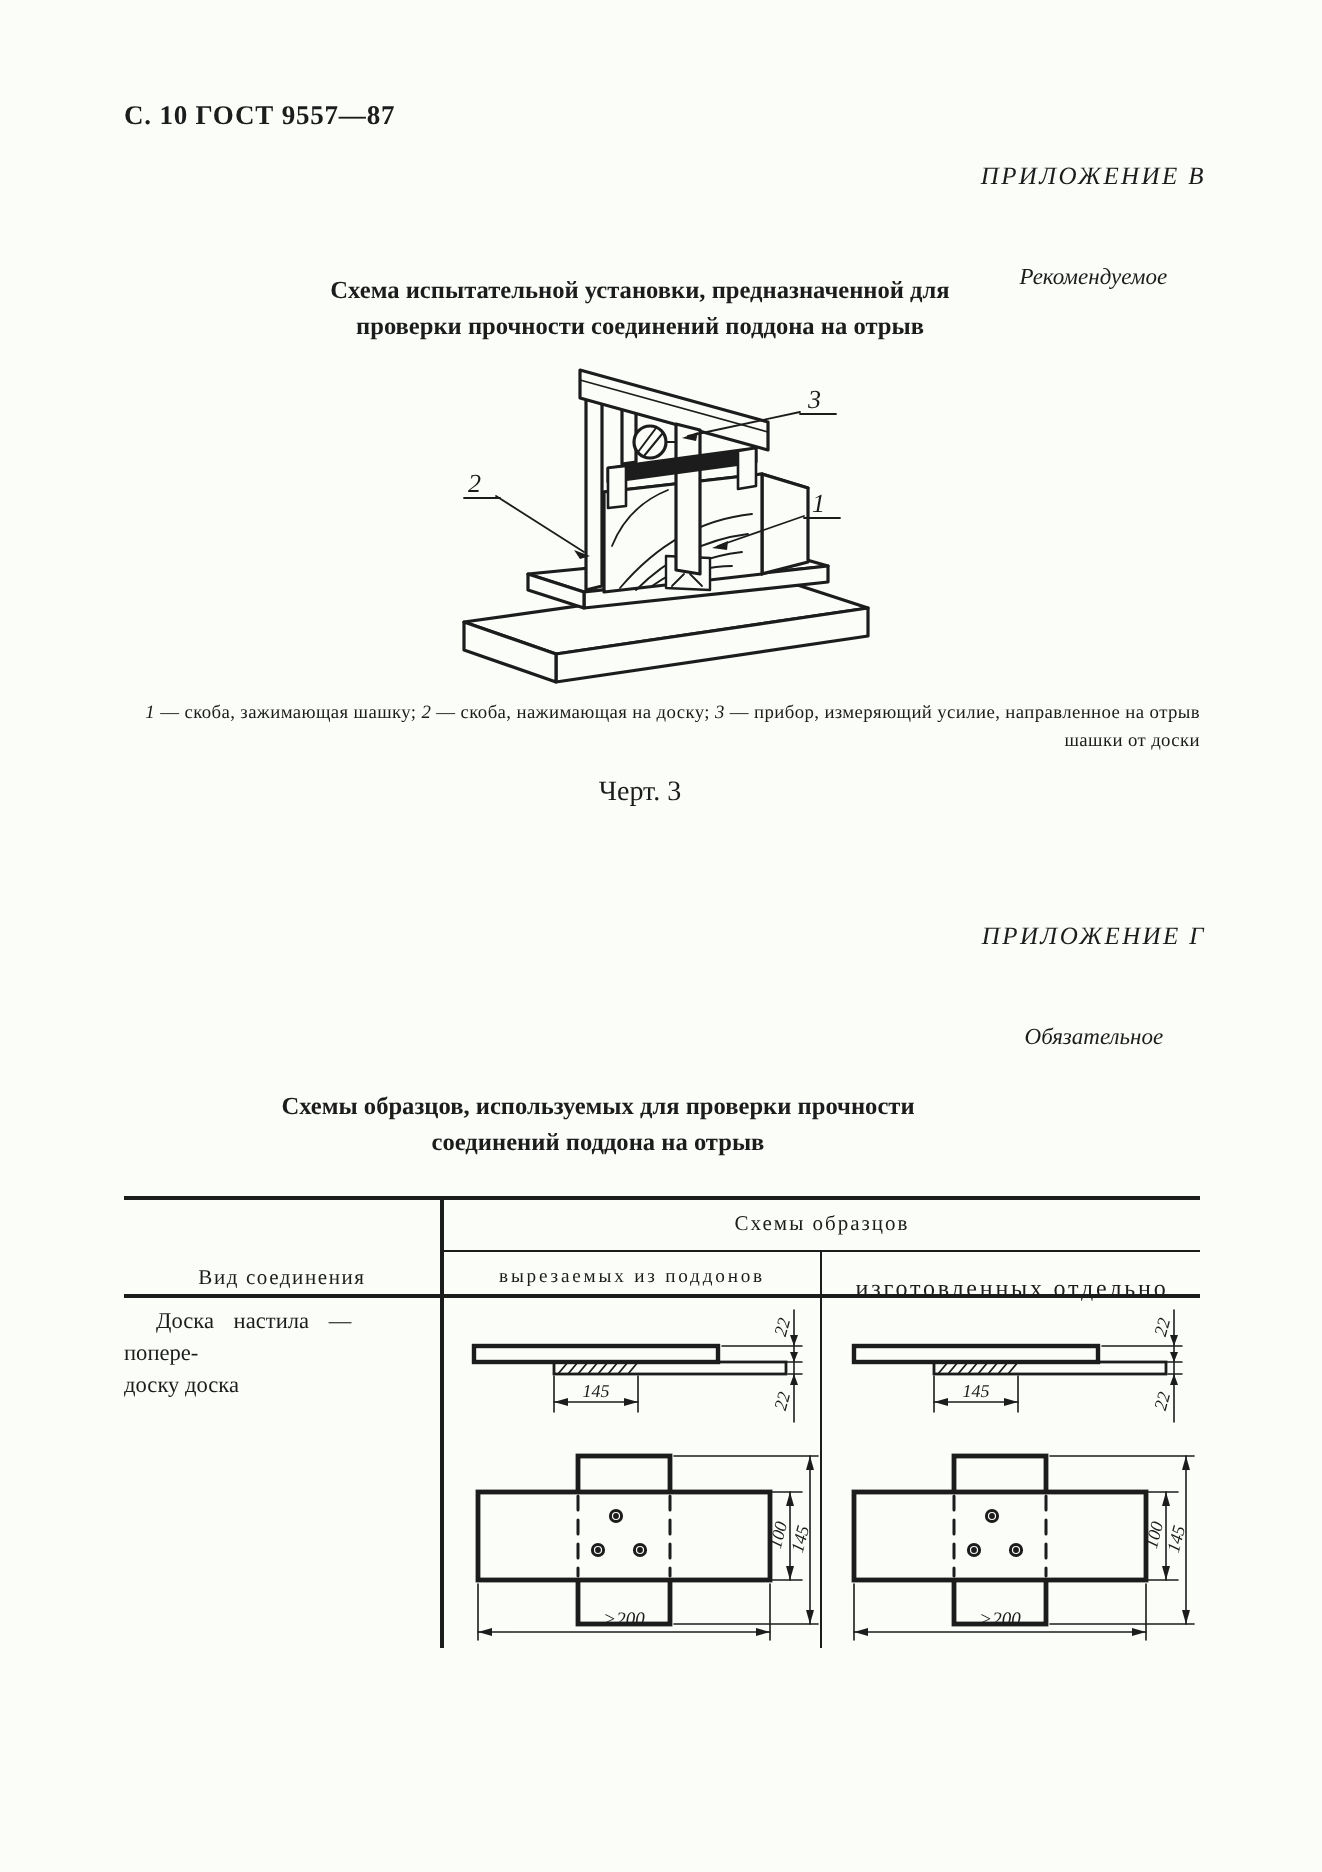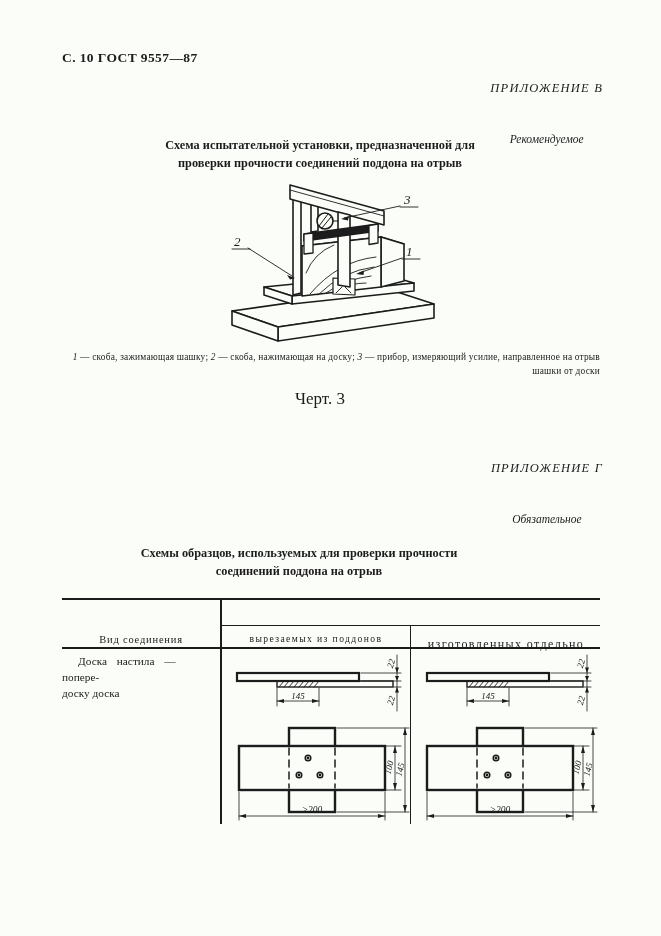--- a/index.html
+++ b/index.html
@@ -10,21 +10,21 @@
     color:#1c1c1c;overflow:hidden;
   }
   .abs{position:absolute;}
   .doc-header{left:62px;top:50px;font-size:13.5px;font-weight:bold;letter-spacing:.4px;}
   .appendix{right:58px;text-align:center;font-style:italic;line-height:1.3;}
   .appendix .a-title{font-size:12.5px;letter-spacing:1.2px;}
   .appendix .a-sub{font-size:11.5px;margin-top:36px;}
   .fig-title{left:0;width:640px;text-align:center;font-weight:bold;font-size:12.3px;line-height:1.5;}
   .caption{left:40px;top:351px;width:560px;text-align:right;font-size:9.4px;line-height:1.45;letter-spacing:.2px;}
   .caption .num{font-style:italic;}
-  .chert{left:0;top:389px;width:640px;text-align:center;font-size:17px;}
+  .chert{left:0;top:389px;width:640px;text-align:center;font-size:14px;}
   
   .gtable{left:62px;top:598px;width:538px;height:224px;border-top:2.5px solid #1c1c1c;}
   .gtable .hline-thin{position:absolute;left:159px;right:0;top:25px;height:1px;background:#1c1c1c;}
   .gtable .hline-thick{position:absolute;left:0;right:0;top:47px;height:2.4px;background:#1c1c1c;}
   .gtable .vline-thick{position:absolute;left:158px;top:0;width:2.2px;height:224px;background:#1c1c1c;}
   .gtable .vline-thin{position:absolute;left:348px;top:25px;width:1.2px;height:199px;background:#1c1c1c;}
   .gtable .c1h{position:absolute;left:0;top:0;width:158px;height:47px;display:flex;align-items:center;justify-content:center;font-size:10.5px;letter-spacing:.8px;margin-top:16px;}
   .gtable .c2h{position:absolute;left:160px;right:0;top:0;height:25px;display:flex;align-items:center;justify-content:center;font-size:10.5px;letter-spacing:1px;}
   .gtable .s1{position:absolute;left:160px;width:188px;top:25px;height:26px;display:flex;align-items:center;justify-content:center;font-size:9.6px;letter-spacing:1.4px;}
   .gtable .s2{position:absolute;left:350px;right:0;top:25px;height:38px;display:flex;align-items:center;justify-content:center;font-size:12px;letter-spacing:1.4px;}
@@ -127,20 +127,21 @@
   <div>Схемы образцов, используемых для проверки прочности</div>
   <div>соединений поддона на отрыв</div>
 </div>
 
 <div class="abs gtable">
   <div class="hline-thin"></div>
   <div class="hline-thick"></div>
   <div class="vline-thick"></div>
   <div class="vline-thin"></div>
   <div class="c1h">Вид соединения</div>
+  <div class="c2h">Схемы образцов</div>
   <div class="s1">вырезаемых из поддонов</div>
   <div class="s2">изготовленных отдельно</div>
   <div class="rowlabel">
     <span class="l1">Доска настила — попере-</span>
     <span class="l2">доску доска</span>
   </div>
 </div>
 
 <svg class="abs" style="left:231px;top:651px;" width="176" height="66" viewBox="0 0 176 66">
   <g stroke="#1c1c1c" fill="none" stroke-linecap="round">

